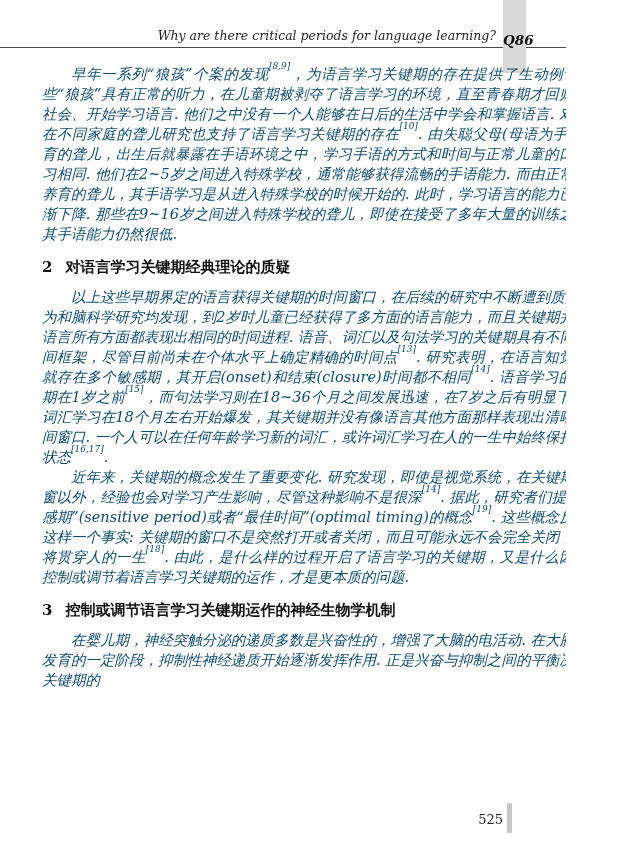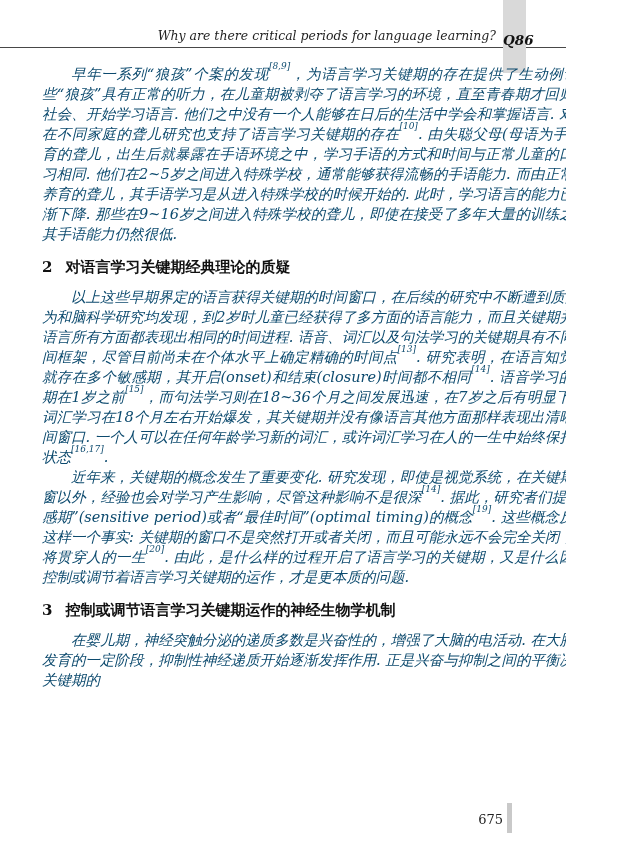--- a/index.html
+++ b/index.html
@@ -106,31 +106,31 @@
     <div>
         <p class="body-para">早年一系列“狼孩”个案的发现<sup class="ref">[8,9]</sup>，为语言学习关键期的存在提供了生动例证. 这些“狼孩”具有正常的听力，在儿童期被剥夺了语言学习的环境，直至青春期才回归人类社会、开始学习语言. 他们之中没有一个人能够在日后的生活中学会和掌握语言. 对生活在不同家庭的聋儿研究也支持了语言学习关键期的存在<sup class="ref">[10]</sup>. 由失聪父母(母语为手语)生育的聋儿，出生后就暴露在手语环境之中，学习手语的方式和时间与正常儿童的口语学习相同. 他们在2~5岁之间进入特殊学校，通常能够获得流畅的手语能力. 而由正常父母养育的聋儿，其手语学习是从进入特殊学校的时候开始的. 此时，学习语言的能力已经逐渐下降. 那些在9~16岁之间进入特殊学校的聋儿，即使在接受了多年大量的训练之后，其手语能力仍然很低.</p>
       </div>
 
     <div class="section">
       <div class="sec-heading">
         <span class="sec-num">2</span><span class="sec-title">对语言学习关键期经典理论的质疑</span>
       </div>
       <div>
           <p class="body-para">以上这些早期界定的语言获得关键期的时间窗口，在后续的研究中不断遭到质疑. 行为和脑科学研究均发现，到2岁时儿童已经获得了多方面的语言能力，而且关键期并非在语言所有方面都表现出相同的时间进程. 语音、词汇以及句法学习的关键期具有不同的时间框架，尽管目前尚未在个体水平上确定精确的时间点<sup class="ref">[13]</sup>. 研究表明，在语言知觉方面就存在多个敏感期，其开启(onset)和结束(closure)时间都不相同<sup class="ref">[14]</sup>. 语音学习的关键期在1岁之前<sup class="ref">[15]</sup>，而句法学习则在18~36个月之间发展迅速，在7岁之后有明显下降<sup class="ref">[6]</sup>. 词汇学习在18个月左右开始爆发，其关键期并没有像语言其他方面那样表现出清晰的时间窗口. 一个人可以在任何年龄学习新的词汇，或许词汇学习在人的一生中始终保持开放状态<sup class="ref">[16,17]</sup>.</p>
-          <p class="body-para">近年来，关键期的概念发生了重要变化. 研究发现，即使是视觉系统，在关键期时间窗以外，经验也会对学习产生影响，尽管这种影响不是很深<sup class="ref">[14]</sup>. 据此，研究者们提出“敏感期”(sensitive period)或者“最佳时间”(optimal timing)的概念<sup class="ref">[19]</sup>. 这些概念反映了这样一个事实: 关键期的窗口不是突然打开或者关闭，而且可能永远不会完全关闭，学习将贯穿人的一生<sup class="ref">[20]</sup>. 由此，是什么样的过程开启了语言学习的关键期，又是什么因素在控制或调节着语言学习关键期的运作，才是更本质的问题.</p>
+          <p class="body-para">近年来，关键期的概念发生了重要变化. 研究发现，即使是视觉系统，在关键期时间窗以外，经验也会对学习产生影响，尽管这种影响不是很深<sup class="ref">[14]</sup>. 据此，研究者们提出“敏感期”(sensitive period)或者“最佳时间”(optimal timing)的概念<sup class="ref">[19]</sup>. 这些概念反映了这样一个事实: 关键期的窗口不是突然打开或者关闭，而且可能永远不会完全关闭，学习将贯穿人的一生<sup class="ref">[18]</sup>. 由此，是什么样的过程开启了语言学习的关键期，又是什么因素在控制或调节着语言学习关键期的运作，才是更本质的问题.</p>
         </div>
     </div>
 
     <div class="section">
       <div class="sec-heading">
         <span class="sec-num">3</span><span class="sec-title">控制或调节语言学习关键期运作的神经生物学机制</span>
       </div>
       <div>
           <p class="body-para">在婴儿期，神经突触分泌的递质多数是兴奋性的，增强了大脑的电活动. 在大脑生长发育的一定阶段，抑制性神经递质开始逐渐发挥作用. 正是兴奋与抑制之间的平衡决定了关键期的</p>
         </div>
     </div>
 
   </div>
 
-  <div class="page-number">675</div>
+  <div class="page-number">525</div>
   <div class="footer-bar"></div>
 
 </div>
 
 </body></html>

